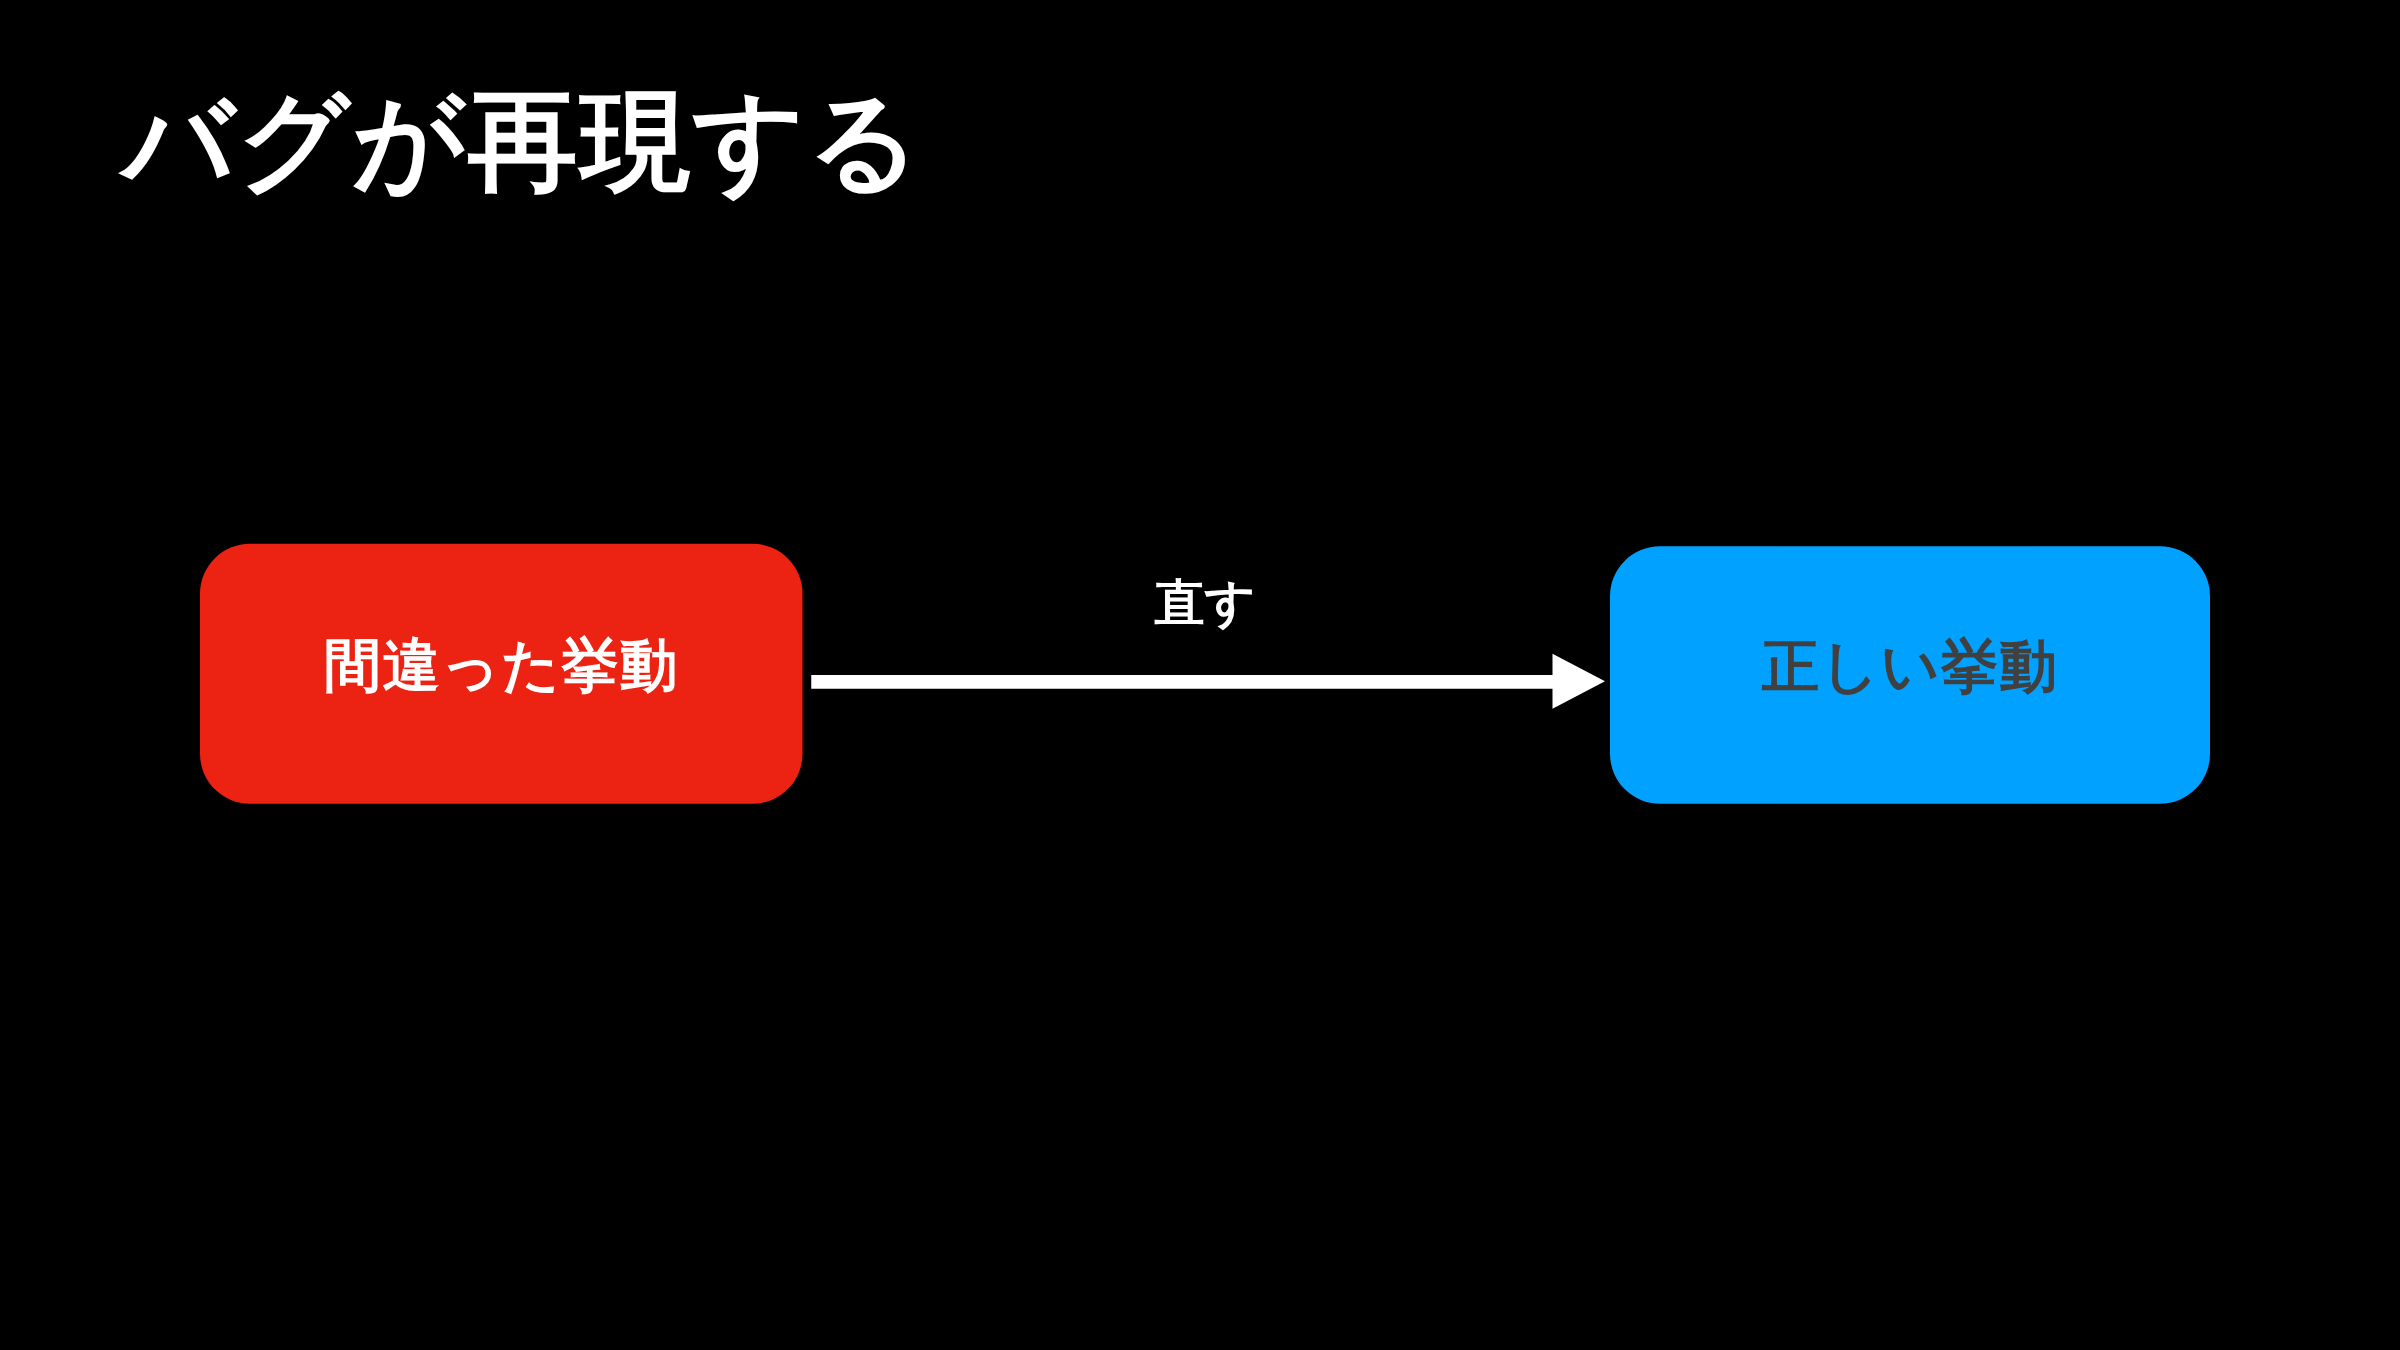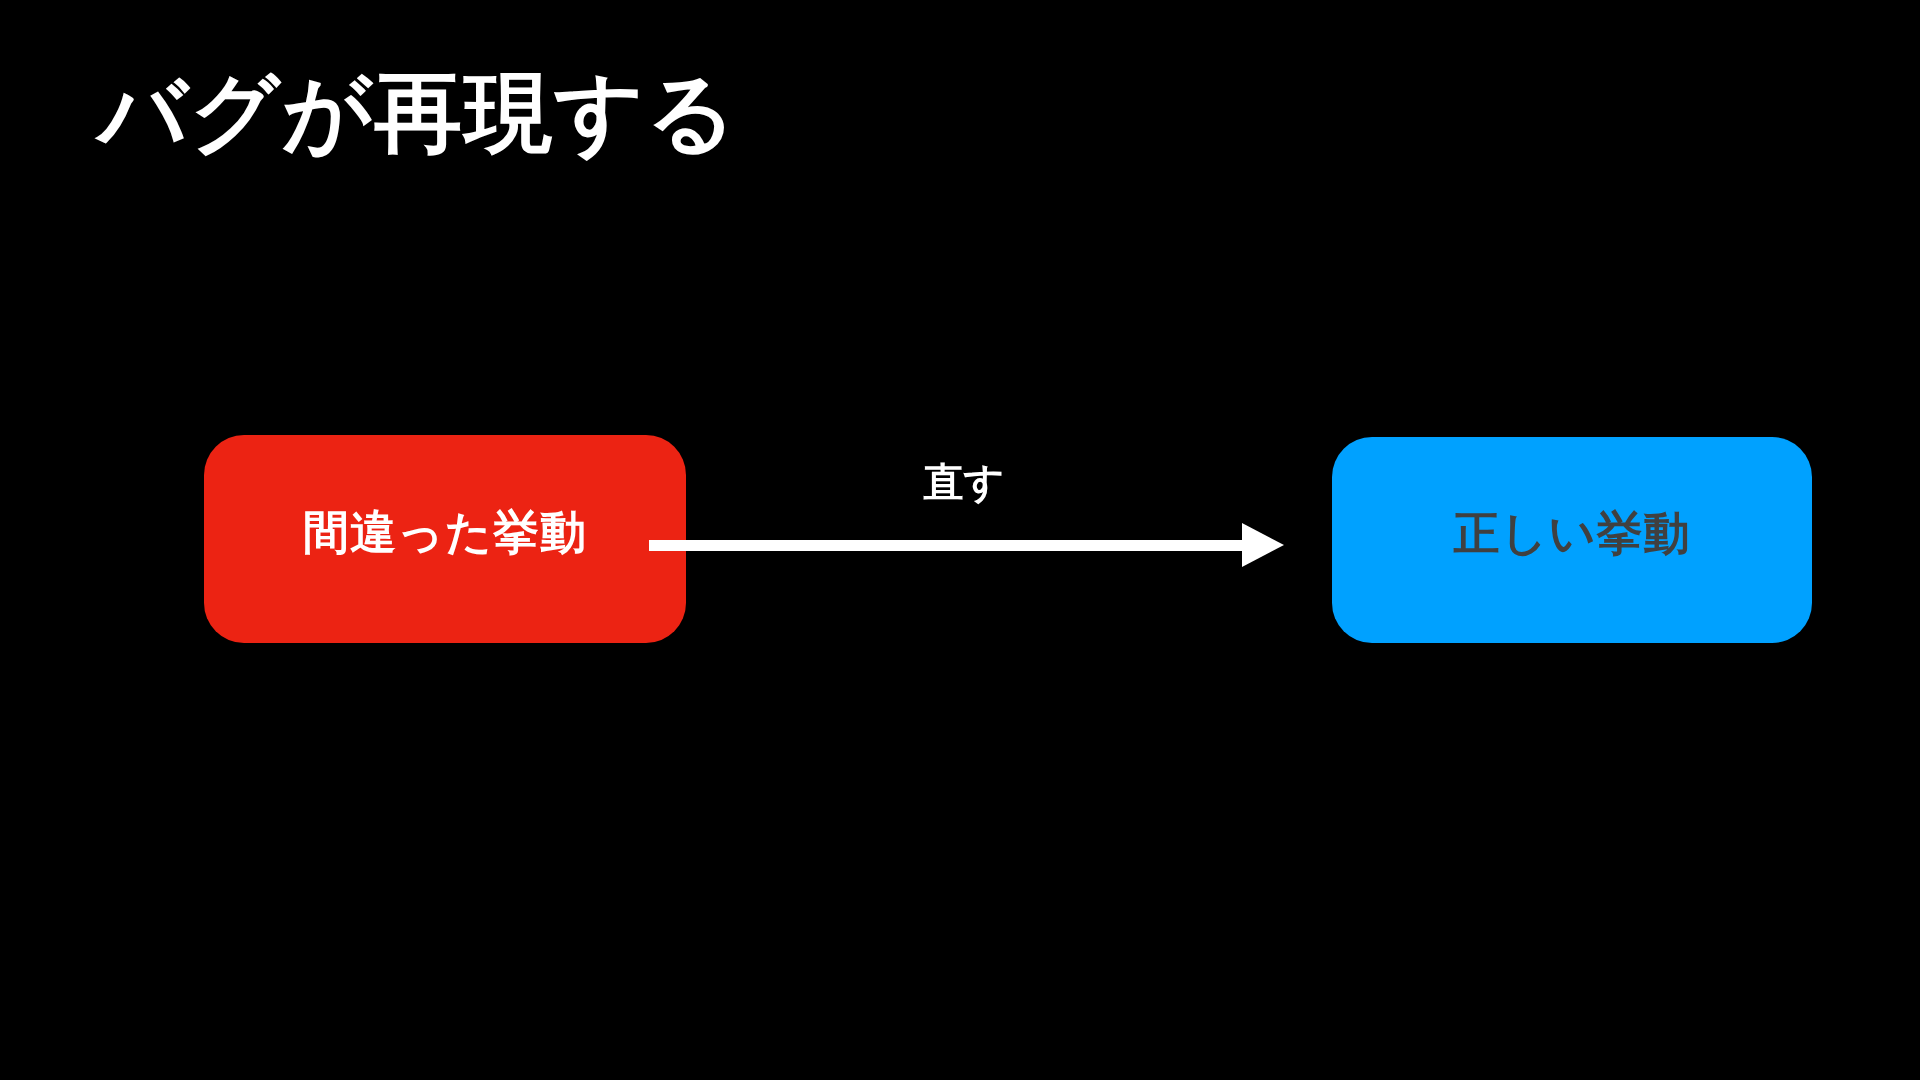--- a/index.html
+++ b/index.html
@@ -26,21 +26,20 @@
     color: #ffffff;
     letter-spacing: 2px;
     white-space: nowrap;
   }
   .node {
     position: absolute;
     display: flex;
     align-items: center;
     justify-content: center;
     border-radius: 40px;
-    margin-left: 44px;
   }
   .node-label {
     font-size: 46px;
     font-weight: 800;
     color: #ffffff;
     letter-spacing: 1px;
     white-space: nowrap;
     transform: translateY(-6px);
   }
   .node-wrong {

